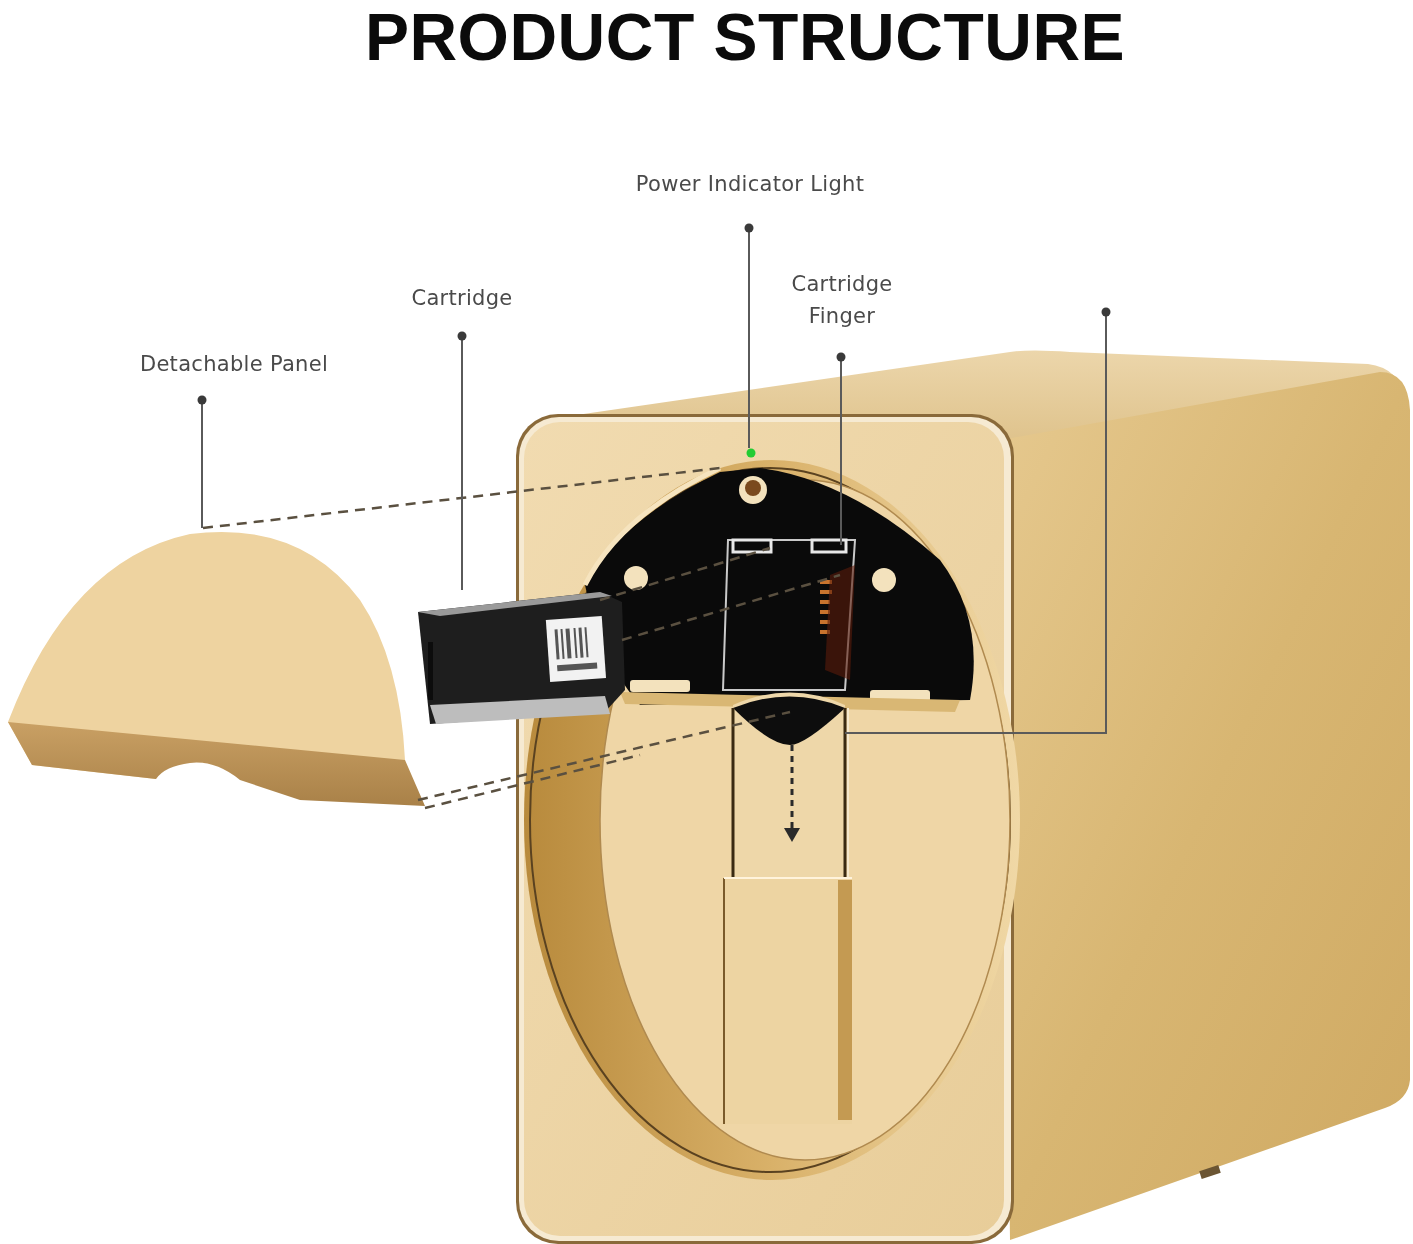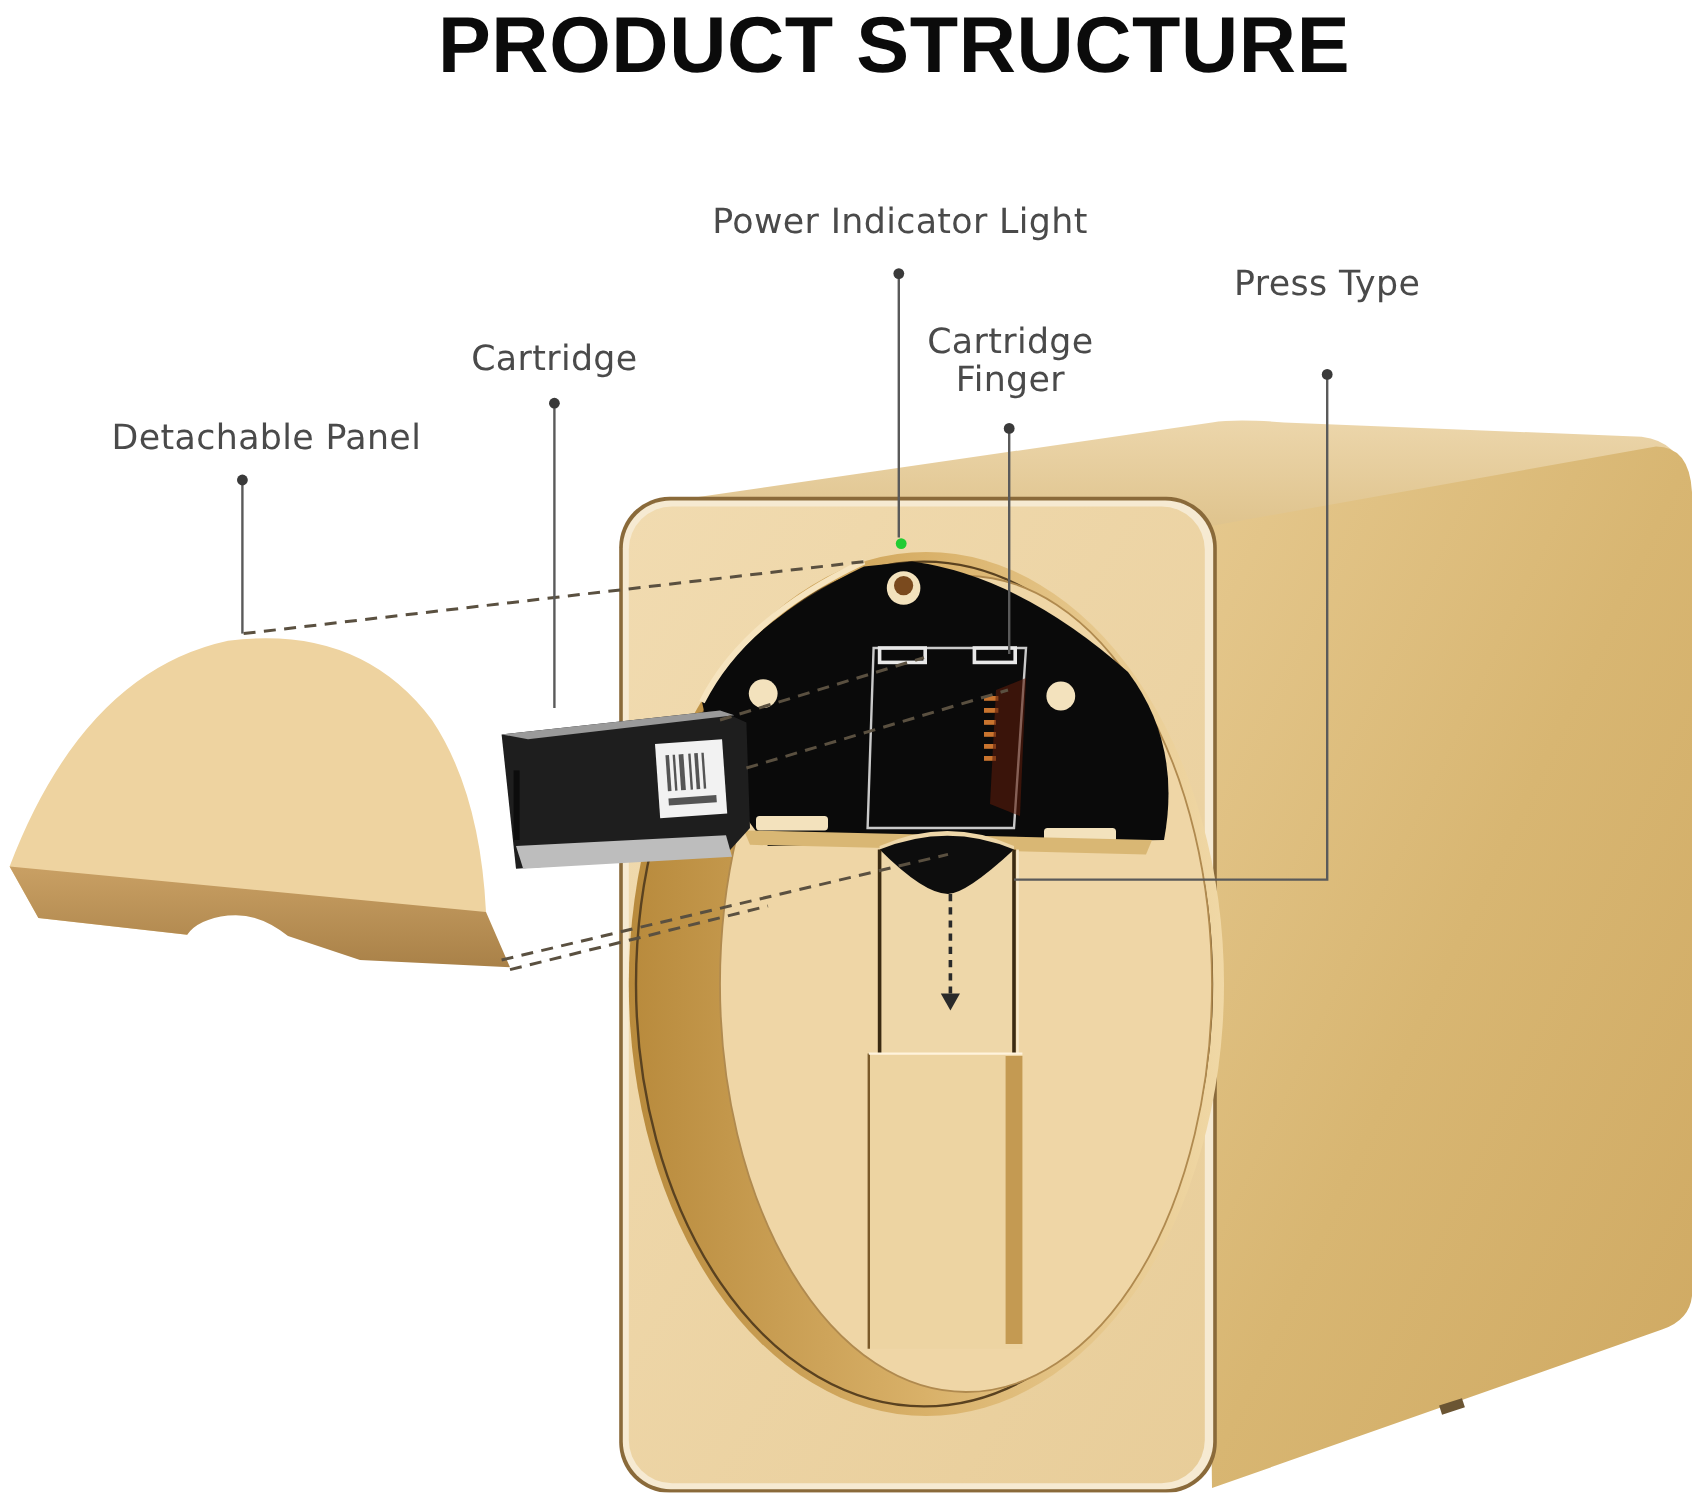--- a/index.html
+++ b/index.html
@@ -5,21 +5,21 @@
     html, body { margin: 0; padding: 0; background: #ffffff; }
     body { width: 1413px; height: 1244px; position: relative; overflow: hidden; }
     .title {
       position: absolute; left: 0; top: 0; width: 1490px; text-align: center;
       font-family: "Liberation Sans", sans-serif; font-weight: 700;
       font-size: 66px; line-height: 70px; top: 2px; color: #0b0b0b;
       letter-spacing: 0.5px;
     }
     .label {
       position: absolute; font-family: "DejaVu Sans", sans-serif;
-      font-size: 29px; line-height: 32px; color: #4a4a4a; text-align: center;
+      font-size: 21px; line-height: 32px; color: #4a4a4a; text-align: center;
       white-space: nowrap; letter-spacing: 0.3px;
     }
     .label .l2 { display: block; }
     svg.art { position: absolute; left: 0; top: 0; }
   </style>
 </head>
 <body>
 
 <div class="title" style="left:0;width:1490px;">PRODUCT STRUCTURE</div>
 
@@ -173,18 +173,17 @@
 <div class="label" style="left:372px; top:282px; width:180px;">
   <span>Cartridge</span>
 </div>
 
 <div class="label" style="left:752px; top:268px; width:180px; line-height:32px;">
   <span class="l2">Cartridge</span>
   <span class="l2">Finger</span>
 </div>
 
 <div class="label" style="left:986px; top:219px; width:240px; line-height:34px;">
-  <span class="l2">Press Type</span>
 </div>
 
-<div class="label" style="left:72px; top:348px; width:300px;">
+<div class="label" style="left:84px; top:348px; width:300px;">
   <span>Detachable Panel</span>
 </div>
 
 </body></html>

